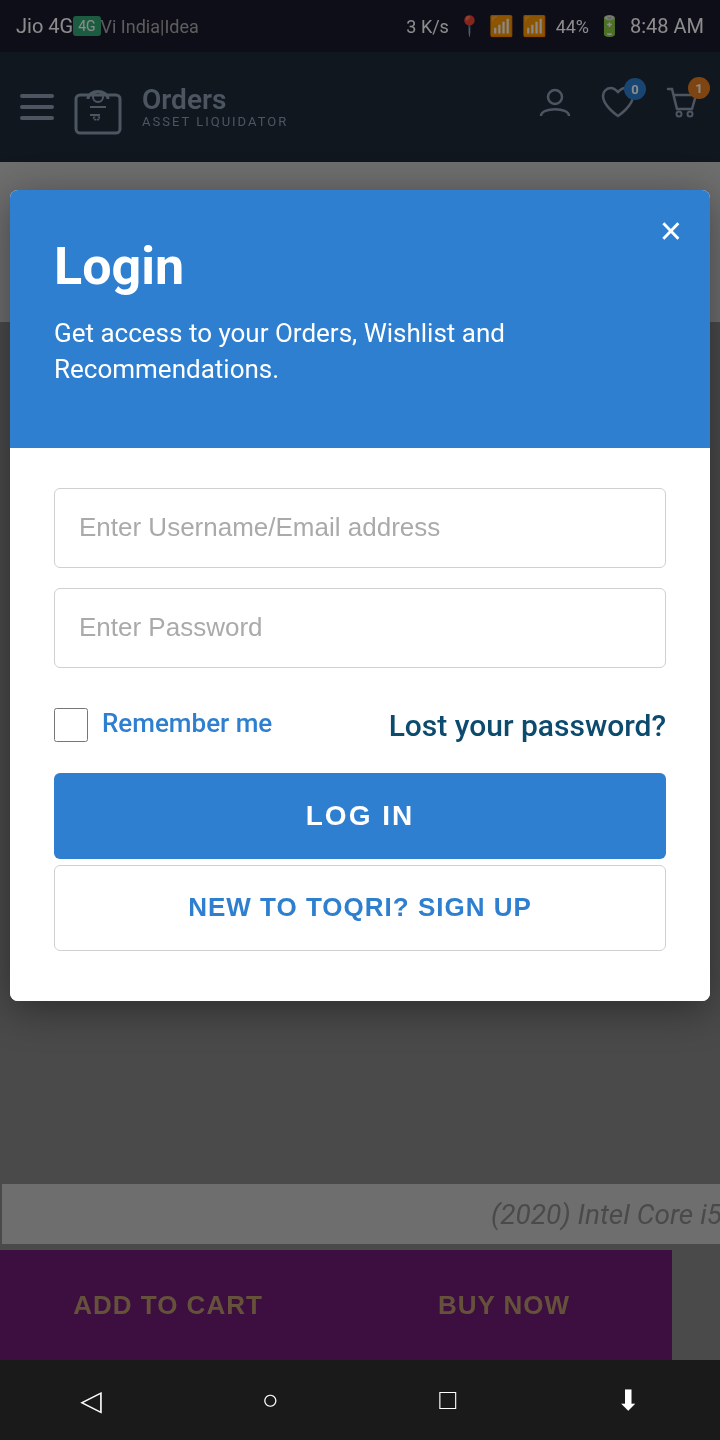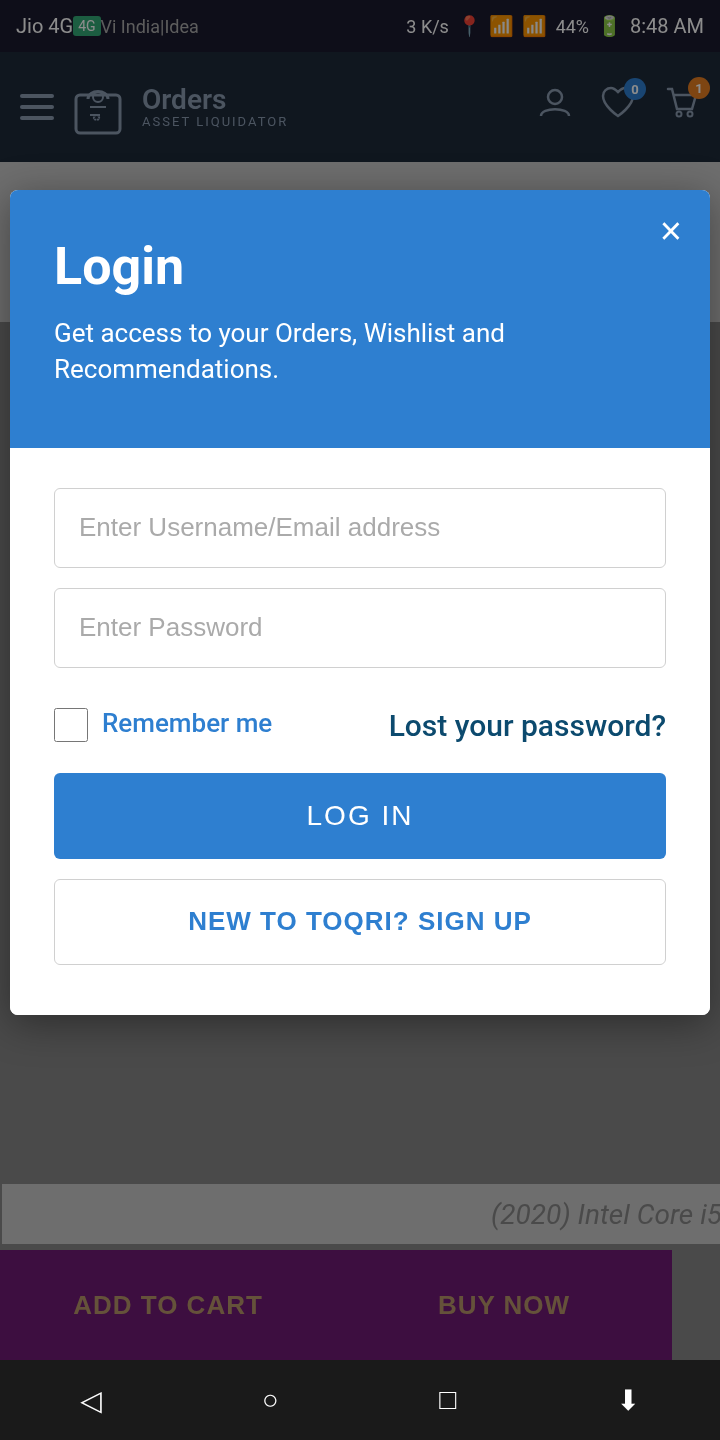--- a/index.html
+++ b/index.html
@@ -289,24 +289,24 @@
       cursor: pointer;
     }
     .login-btn {
       width: 100%;
       height: 86px;
       background: #2e7fd0;
       color: white;
       border: none;
       border-radius: 6px;
       font-size: 28px;
-      font-weight: normal;
+      font-weight: bold;
       letter-spacing: 2px;
       cursor: pointer;
-      margin-bottom: 20px;
+      margin-bottom: 6px;
     }
     .signup-btn {
       width: 100%;
       height: 86px;
       background: white;
       color: #2e7fd0;
       border: 1.5px solid #d0d0d0;
       border-radius: 6px;
       font-size: 26px;
       font-weight: bold;

